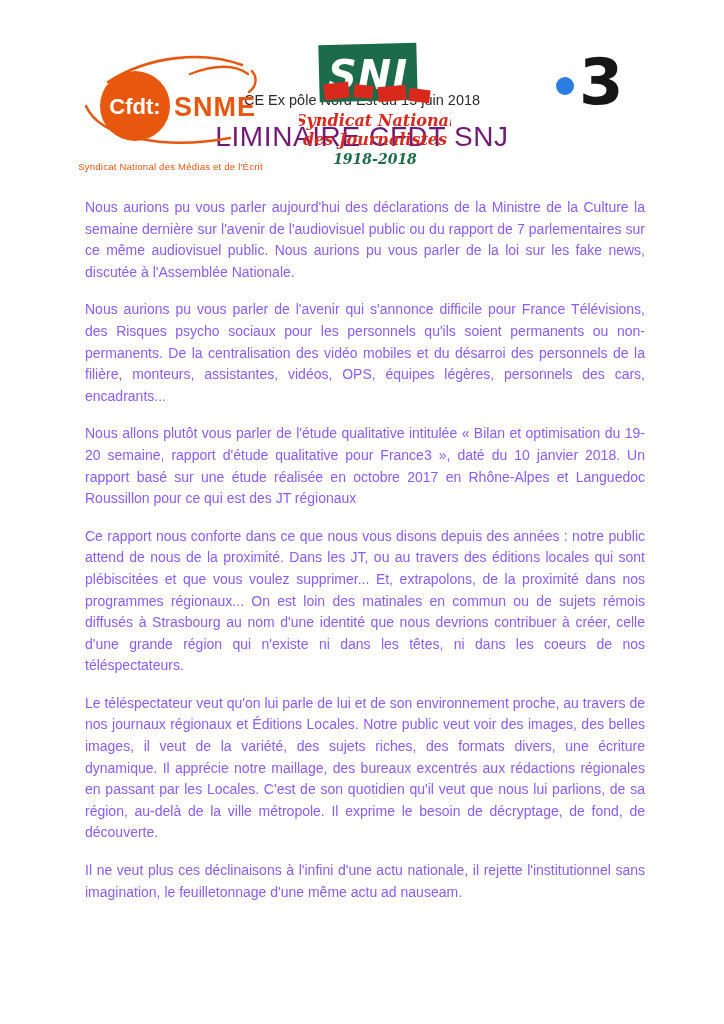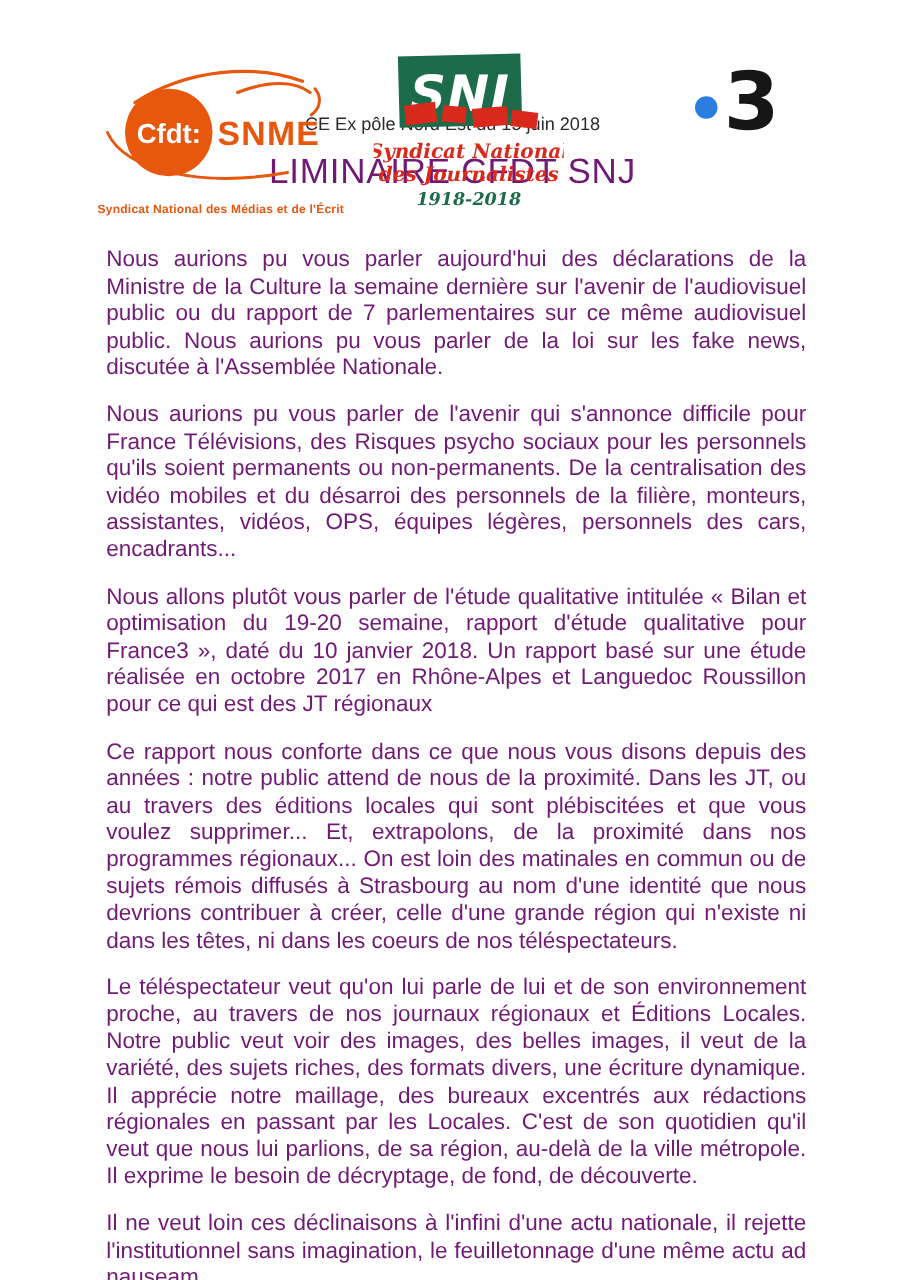--- a/index.html
+++ b/index.html
@@ -6,21 +6,21 @@
   .page {
     position:relative; width:724px; height:1024px; background:#ffffff;
     font-family:"Liberation Sans", sans-serif; overflow:hidden; margin:0 auto;
   }
 
   
   .header { position:absolute; top:0; left:0; width:724px; height:190px; }
 
   .logo-cfdt { position:absolute; left:78px; top:48px; width:185px; text-align:center; }
   .cfdt-tagline {
-    color:#E8570E; font-weight:bold; font-size:9.6px; margin-top:1px;
+    color:#E8570E; font-weight:normal; font-size:9.6px; margin-top:1px;
     white-space:nowrap; letter-spacing:0.2px;
   }
 
   .logo-snj { position:absolute; left:299px; top:42px;text-align:right; }
 
   .logo-f3 { position:absolute; left:556px; top:56px; display:flex; align-items:flex-end; }
   .f3-dot {
     width:18px; height:18px; border-radius:50%; background:#2B7DE0;
     margin-right:5px; margin-bottom:13px;
   }
@@ -33,22 +33,22 @@
   .meeting {
     margin:0; padding-top:92px; text-align:center;
     font-size:14.5px; color:#2b2b2b;
   }
   .title {
     margin:13px 0 0; text-align:center; font-size:28px; font-weight:500;
     letter-spacing:0.6px; color:#701a75;
   }
   .body-text { margin:44px 79px 0 85px; }
   .body-text p {
-    margin:0 0 16px; font-size:18px; line-height:21.6px;
-    text-align:justify; color:#701a75;
+    margin:0 0 16px; font-size:14px; line-height:21.6px;
+    text-align:justify; color:#8b5cf6;
   }
 
   svg text { user-select:none; }
 </style>
 </head>
 <body>
 
 <div class="page">
 
   <div class="header">
@@ -89,17 +89,17 @@
 
   <p class="meeting">CE Ex pôle Nord Est du 15 juin 2018</p>
   <h1 class="title">LIMINAIRE CFDT SNJ</h1>
 
   <div class="body-text">
     <p>Nous aurions pu vous parler aujourd'hui des déclarations de la Ministre de la Culture la semaine dernière sur l'avenir de l'audiovisuel public ou du rapport de 7 parlementaires sur ce même audiovisuel public. Nous aurions pu vous parler de la loi sur les fake news, discutée à l'Assemblée Nationale.</p>
     <p>Nous aurions pu vous parler de l'avenir qui s'annonce difficile pour France Télévisions, des Risques psycho sociaux pour les personnels qu'ils soient permanents ou non-permanents. De la centralisation des vidéo mobiles et du désarroi des personnels de la filière, monteurs, assistantes, vidéos, OPS, équipes légères, personnels des cars, encadrants...</p>
     <p>Nous allons plutôt vous parler de l'étude qualitative intitulée « Bilan et optimisation du 19-20 semaine, rapport d'étude qualitative pour France3 », daté du 10 janvier 2018. Un rapport basé sur une étude réalisée en octobre 2017 en Rhône-Alpes et Languedoc Roussillon pour ce qui est des JT régionaux</p>
     <p>Ce rapport nous conforte dans ce que nous vous disons depuis des années : notre public attend de nous de la proximité. Dans les JT, ou au travers des éditions locales qui sont plébiscitées et que vous voulez supprimer... Et, extrapolons, de la proximité dans nos programmes régionaux... On est loin des matinales en commun ou de sujets rémois diffusés à Strasbourg au nom d'une identité que nous devrions contribuer à créer, celle d'une grande région qui n'existe ni dans les têtes, ni dans les coeurs de nos téléspectateurs.</p>
     <p>Le téléspectateur veut qu'on lui parle de lui et de son environnement proche, au travers de nos journaux régionaux et Éditions Locales. Notre public veut voir des images, des belles images, il veut de la variété, des sujets riches, des formats divers, une écriture dynamique. Il apprécie notre maillage, des bureaux excentrés aux rédactions régionales en passant par les Locales. C'est de son quotidien qu'il veut que nous lui parlions, de sa région, au-delà de la ville métropole. Il exprime le besoin de décryptage, de fond, de découverte.</p>
-    <p>Il ne veut loin ces déclinaisons à l'infini d'une actu nationale, il rejette l'institutionnel sans imagination, le feuilletonnage d'une même actu ad nauseam.</p>
+    <p>Il ne veut plus ces déclinaisons à l'infini d'une actu nationale, il rejette l'institutionnel sans imagination, le feuilletonnage d'une même actu ad nauseam.</p>
 
   </div>
 
 </div>
 
 </body></html>

